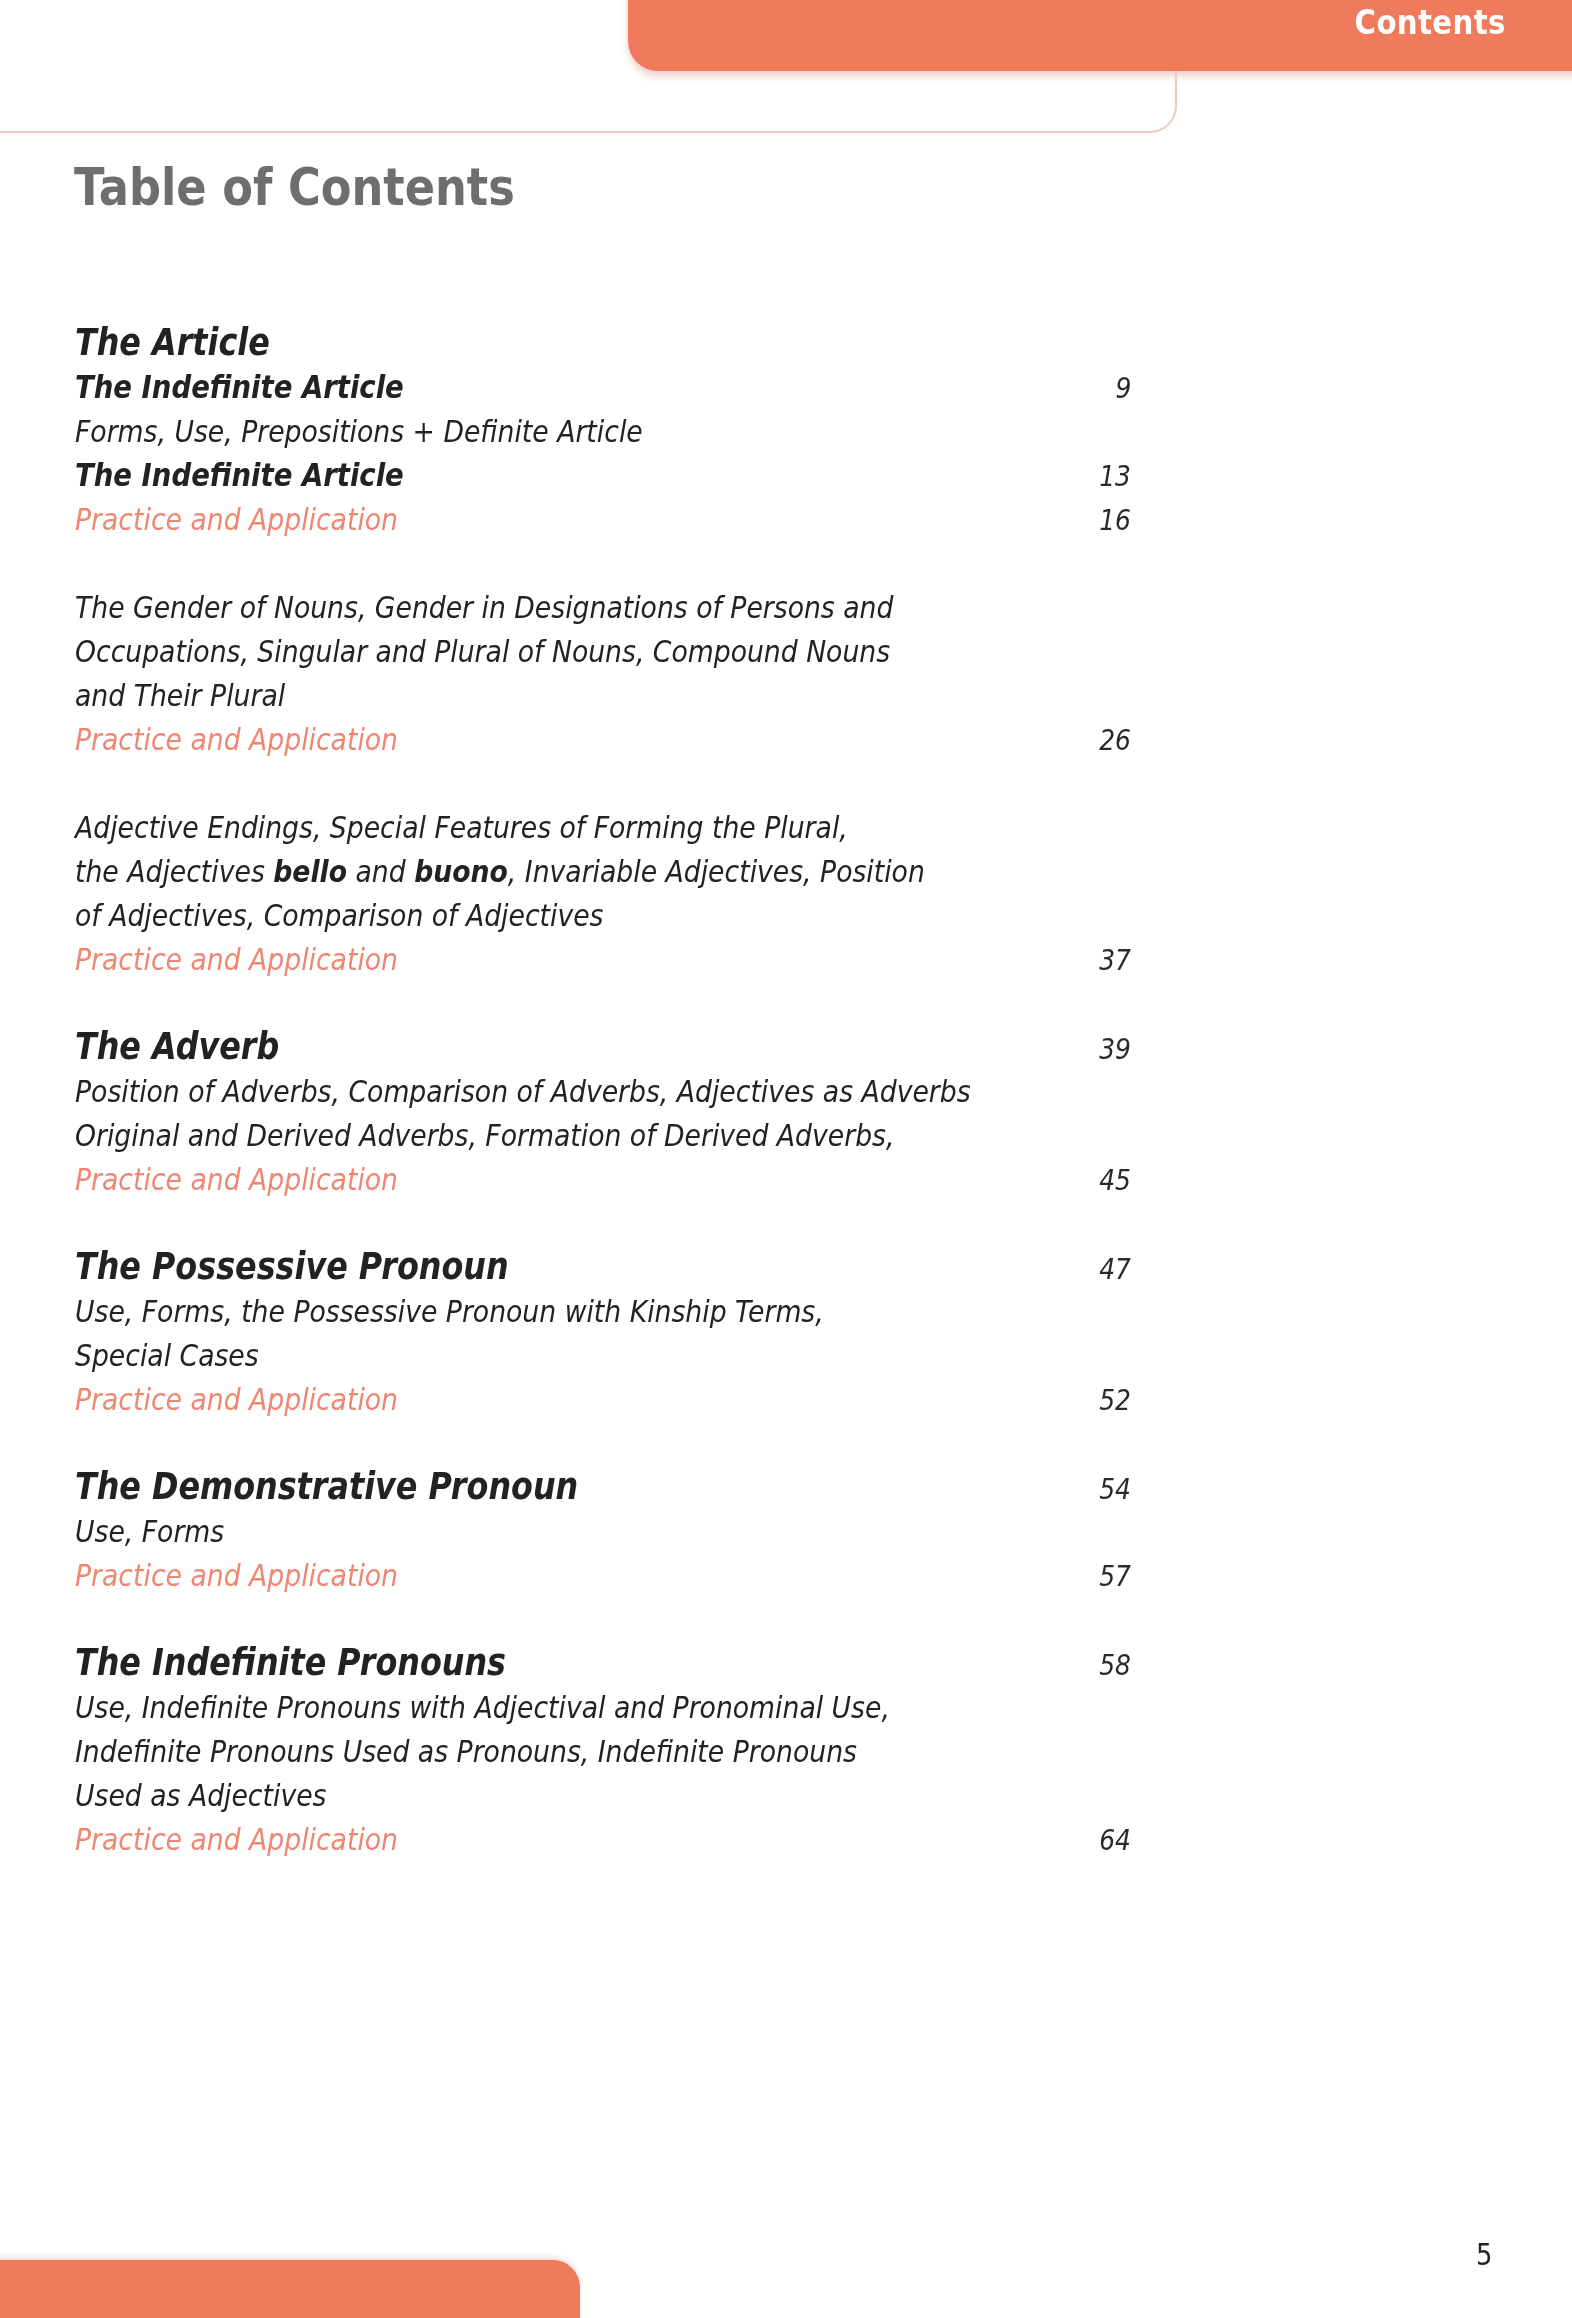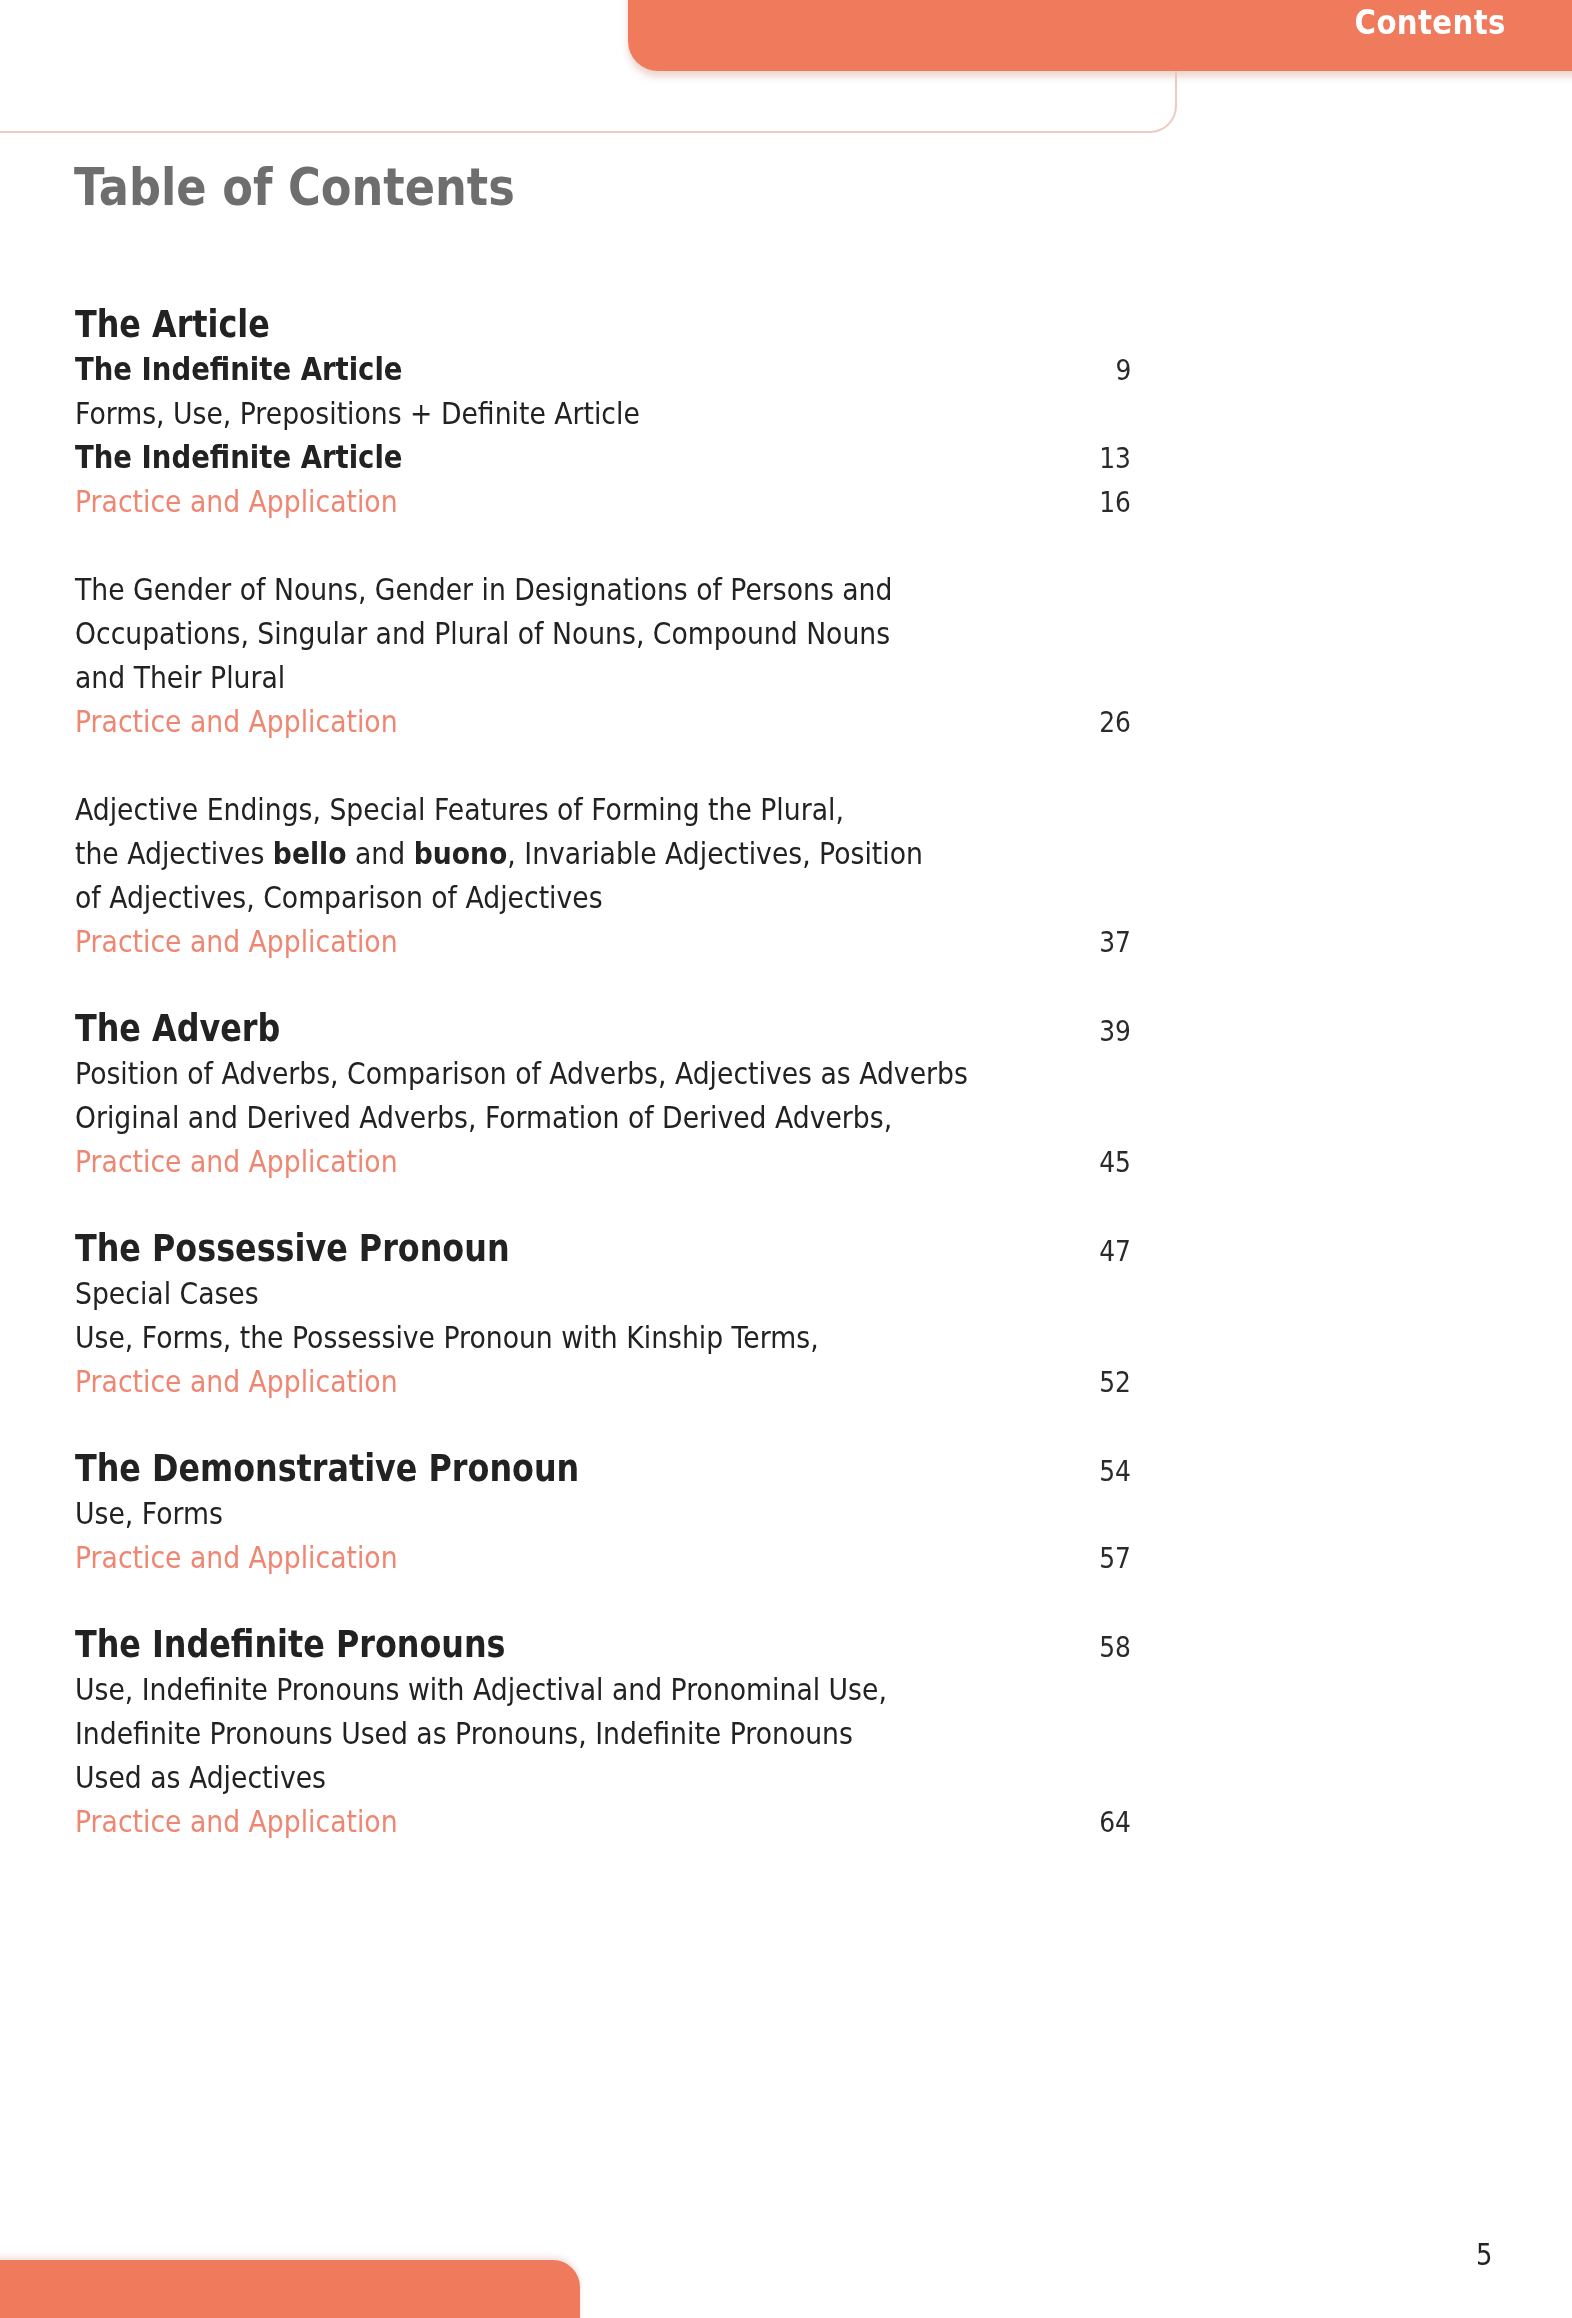--- a/index.html
+++ b/index.html
@@ -10,21 +10,21 @@
              box-shadow: 0 5.3px 7.1px rgba(180,90,70,0.25); }
   .top-tab-label { position: absolute; right: 84px; top: 19.6px; color: #ffffff;
                    font-family: "DejaVu Sans", sans-serif; font-weight: bold; font-size: 34px;
                    letter-spacing: 0.4px; transform: scaleX(0.86); transform-origin: right center; }
   .rule-line { position: absolute; left: 0; top: 71px; width: 1177px; height: 62px;
                border-bottom: 2.7px solid #eec9bf; border-right: 2.7px solid #eec9bf;
                border-radius: 0 0 27px 0; box-sizing: border-box; }
   .page-title { position: absolute; left: 74px; top: 157px; margin: 0;
                 font-size: 52px; font-weight: bold; color: #6e6e6e;
                 transform: scaleX(0.86); transform-origin: left center; white-space: nowrap; }
-  .toc { position: absolute; left: 75px; top: 303px; width: 1056px; }
+  .toc { position: absolute; left: 75px; top: 321px; width: 1056px; font-style: italic; }
   .section { margin-bottom: 44px; }
   .row { display: flex; justify-content: space-between; align-items: baseline;
          height: 44px; line-height: 44px; }
   .row .text { white-space: nowrap; transform: scaleX(0.86); transform-origin: left center; }
   .row .page { font-size: 29px; color: #2a2a2a; transform: scaleX(0.86); transform-origin: right center; }
   .heading .text { font-size: 37px; font-weight: bold; color: #222; }
   .subheading .text { font-size: 32px; font-weight: bold; color: #222; }
   .desc .text { font-size: 31px; color: #222; }
   .practice .text { font-size: 31px; color: #ef8672; }
   .desc b { font-weight: bold; }
@@ -116,24 +116,24 @@
       <span class="page">45</span>
     </div>
   </div>
 
   <div class="section">
     <div class="row heading">
       <span class="text">The Possessive Pronoun</span>
       <span class="page">47</span>
     </div>
     <div class="row desc">
-        <span class="text">Special Cases</span>
+        <span class="text">Use, Forms, the Possessive Pronoun with Kinship Terms,</span>
       </div>
     <div class="row desc">
-        <span class="text">Use, Forms, the Possessive Pronoun with Kinship Terms,</span>
+        <span class="text">Special Cases</span>
       </div>
     <div class="row practice">
       <span class="text">Practice and Application</span>
       <span class="page">52</span>
     </div>
   </div>
 
   <div class="section">
     <div class="row heading">
       <span class="text">The Demonstrative Pronoun</span>

